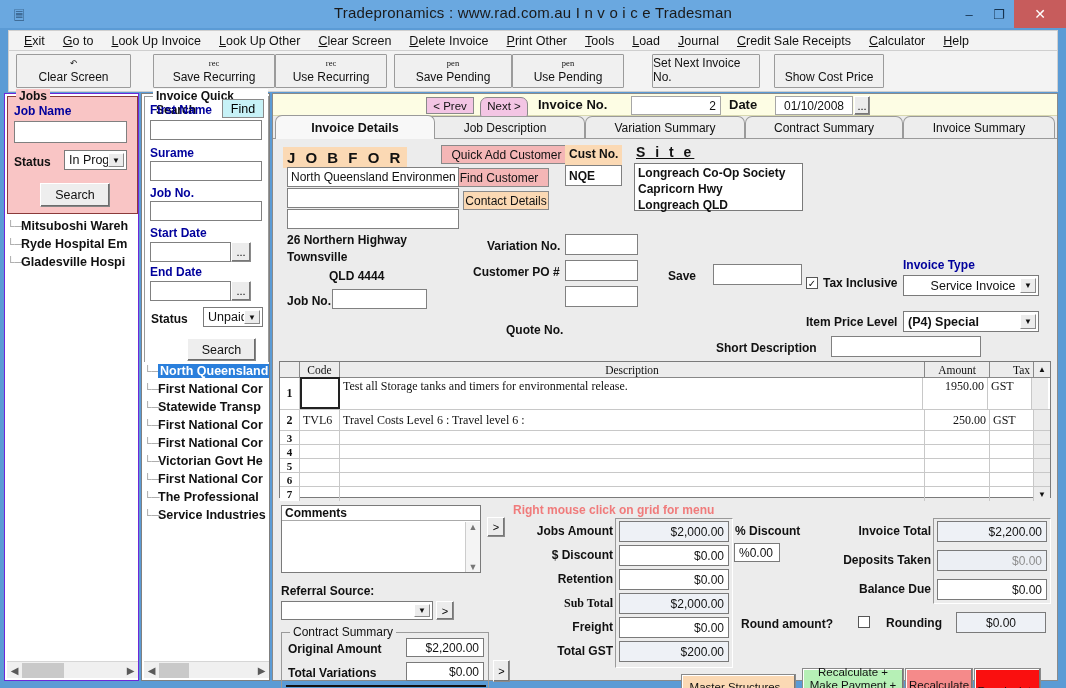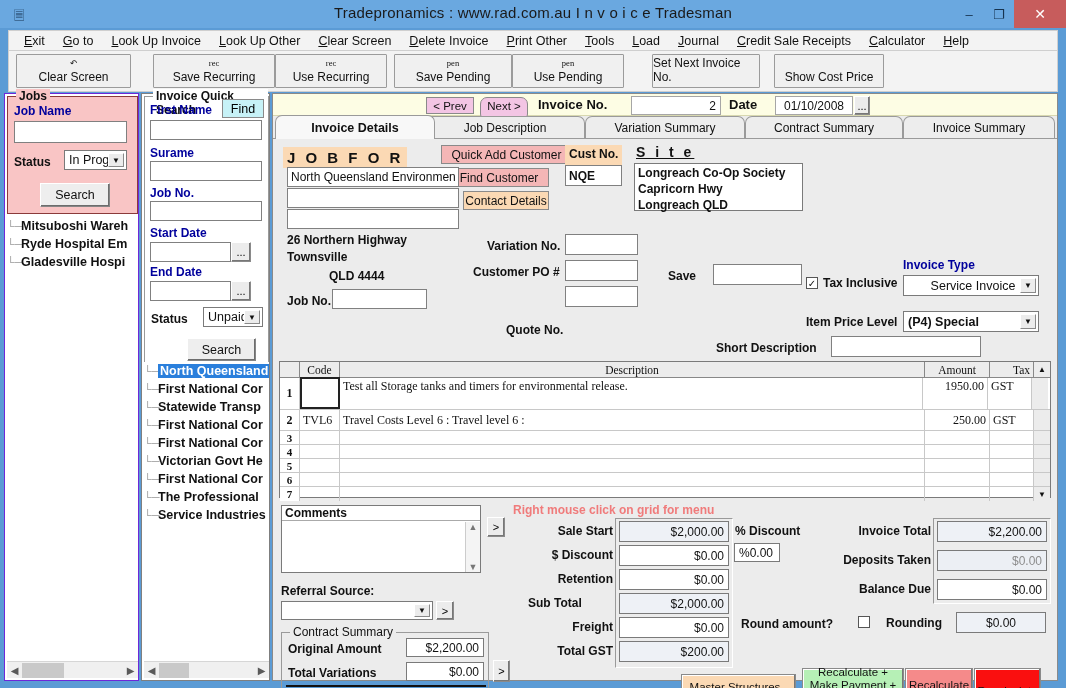--- a/index.html
+++ b/index.html
@@ -473,27 +473,27 @@
         <div class="lbl-black" style="position:absolute; left:6px; top:9px;">Original Amount</div>
         <div class="fld" style="position:absolute; left:124px; top:5px; width:78px; height:19px;">$2,200.00</div>
         <div class="lbl-black" style="position:absolute; left:6px; top:33px;">Total Variations</div>
         <div class="fld" style="position:absolute; left:124px; top:29px; width:78px; height:19px;">$0.00</div>
         <div style="position:absolute; left:4px; top:52px; width:200px; height:2px; background:#111;"></div>
 
       </div>
       <div class="dotsbtn" style="position:absolute; left:220px; top:521px; width:17px; height:22px;">&gt;</div>
 
       <div class="sunk" style="position:absolute; left:342px; top:379px; width:118px; height:150px;"></div>
-      <div class="lbl-black" style="position:absolute; left:255px; top:385px; width:85px; text-align:right;">Sale Start</div>
+      <div class="lbl-black" style="position:absolute; left:255px; top:385px; width:85px; text-align:right;">Jobs Amount</div>
       <div class="fld ro" style="position:absolute; left:346px; top:382px; width:110px; height:21px;">$2,000.00</div>
       <div class="lbl-black" style="position:absolute; left:255px; top:409px; width:85px; text-align:right;">$ Discount</div>
       <div class="fld" style="position:absolute; left:346px; top:406px; width:110px; height:21px;">$0.00</div>
       <div class="lbl-black" style="position:absolute; left:255px; top:433px; width:85px; text-align:right;">Retention</div>
       <div class="fld" style="position:absolute; left:346px; top:430px; width:110px; height:21px;">$0.00</div>
-      <div class="lbl-black" style="position:absolute; left:255px; top:457px; width:85px; ">Sub Total</div>
+      <div class="lbl-black" style="position:absolute; left:255px; top:457px; width:85px; text-align:right;font-family:Liberation Serif, serif;">Sub Total</div>
       <div class="fld ro" style="position:absolute; left:346px; top:454px; width:110px; height:21px;">$2,000.00</div>
       <div class="lbl-black" style="position:absolute; left:255px; top:481px; width:85px; text-align:right;">Freight</div>
       <div class="fld" style="position:absolute; left:346px; top:478px; width:110px; height:21px;">$0.00</div>
       <div class="lbl-black" style="position:absolute; left:255px; top:505px; width:85px; text-align:right;">Total GST</div>
       <div class="fld ro" style="position:absolute; left:346px; top:502px; width:110px; height:21px;">$200.00</div>
 
       <div class="lbl-black" style="position:absolute; left:462px; top:385px;">% Discount</div>
       <div class="fld left" style="position:absolute; left:461px; top:404px; width:46px; height:19px;">%0.00</div>
 
       <div class="sunk" style="position:absolute; left:660px; top:379px; width:118px; height:86px;"></div>

